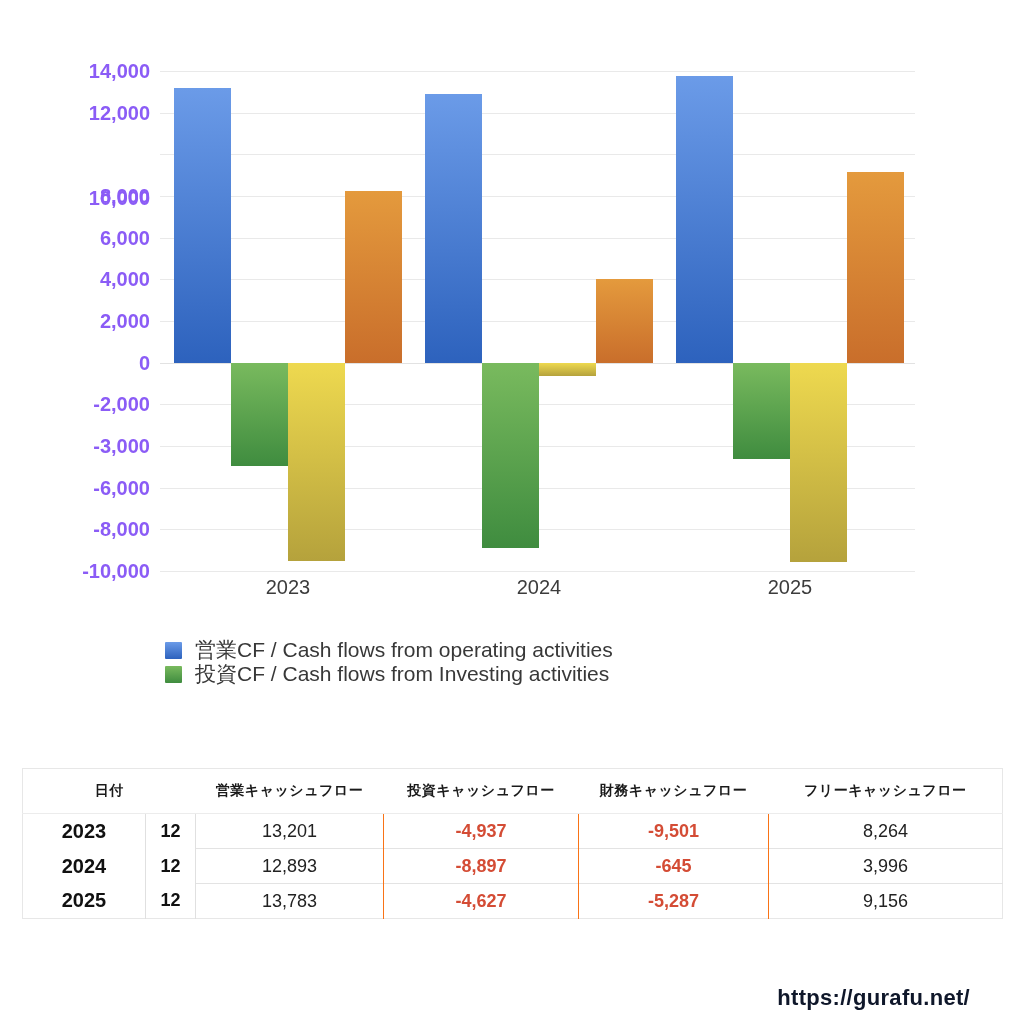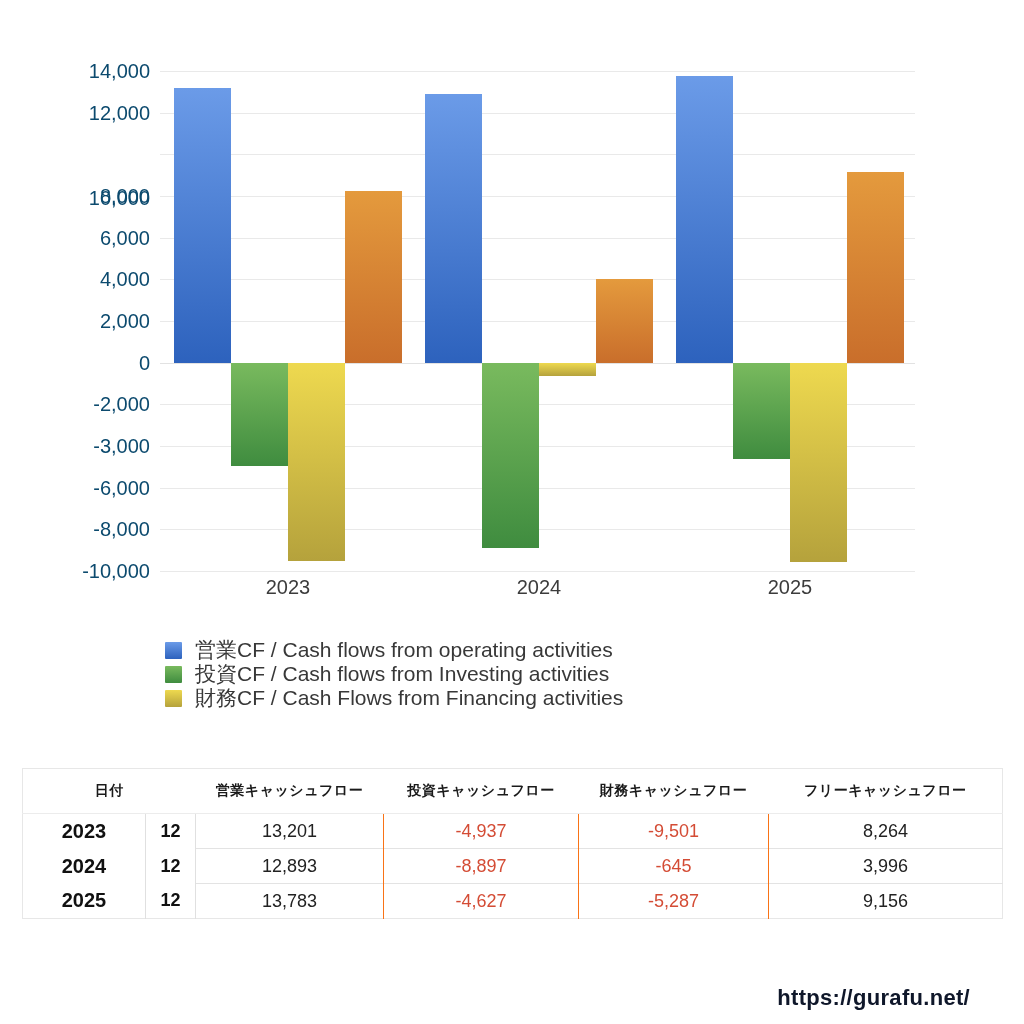--- a/index.html
+++ b/index.html
@@ -6,21 +6,21 @@
   body{
     width:1024px;height:1024px;position:relative;overflow:hidden;
     font-family:"Liberation Sans","DejaVu Sans",sans-serif;
     -webkit-font-smoothing:antialiased;
   }
   
   .chart{position:absolute;left:0;top:0;width:1024px;height:760px;}
   .gridline{position:absolute;height:1px;background:#e9e9e9;}
   .gridline.zero{background:#e2e2e2;}
   .ytick{position:absolute;width:112px;text-align:right;
-         font-size:20px;color:#0c4a6e;line-height:20px;}
+         font-size:20px;color:#8b5cf6;line-height:20px;font-weight:bold;}
   .bar{position:absolute;}
   .xtick{position:absolute;width:120px;text-align:center;
          font-size:20px;color:#3c3c3c;line-height:22px;}
   
   .legend{position:absolute;left:165px;top:638px;display:flex;flex-direction:column;}
   .legend-row{display:flex;align-items:center;height:24px;}
   .legend-swatch{width:17px;height:17px;border-radius:1px;margin-right:13px;flex:0 0 auto;}
   .legend-label{font-size:21px;color:#383838;white-space:nowrap;}
   
   .tbl{position:absolute;left:22px;top:768px;width:980px;border-collapse:collapse;
@@ -28,21 +28,21 @@
   .tbl th,.tbl td{padding:0;text-align:center;vertical-align:middle;font-weight:normal;}
   .tbl thead tr.h1 th{height:44px;font-size:14px;font-weight:700;color:#1a1a1a;
        border-bottom:1px solid #ececec;letter-spacing:.5px;}
   .tbl thead tr.h2 th{height:59px;font-size:13px;font-weight:700;color:#1a1a1a;
        border-bottom:1px solid #d9d9d9;line-height:18px;}
   .tbl tbody td{height:34px;font-size:18px;color:#222;}
   .tbl tbody td.c-year{font-size:20px;font-weight:700;color:#111;border-right:1px solid #e0e0e0;}
   .tbl tbody td.c-month{font-size:18px;font-weight:700;color:#111;border-right:1px solid #e0e0e0;}
   .tbl tbody td.c-val{border-left:1px solid #f97316;}
   .tbl tbody tr + tr td.c-val{border-top:1px solid #e3e3e3;}
-  .tbl tbody td.neg{color:#d44c35;}
+  .tbl tbody td.neg{color:#d44c35;font-weight:bold;}
   
   .watermark{position:absolute;right:54px;top:985px;font-size:22px;font-weight:700;
        color:#0f172a;letter-spacing:.3px;}
 </style>
 </head>
 <body>
 
 <div class="chart">
   <div id="gridlines">
       <div class="gridline" style="left: 160px; top: 71px; width: 755px;"></div>
@@ -95,24 +95,20 @@
     </div>
   <div class="legend" id="legend">
       <div class="legend-row">
         <span class="legend-swatch" style="background: linear-gradient(rgb(107, 155, 232), rgb(45, 98, 189));"></span>
         <span class="legend-label">営業CF / Cash flows from operating activities</span>
       </div>
       <div class="legend-row">
         <span class="legend-swatch" style="background: linear-gradient(rgb(121, 186, 94), rgb(63, 140, 63));"></span>
         <span class="legend-label">投資CF / Cash flows from Investing activities</span>
       </div>
-      <div class="legend-row">
-        <span class="legend-swatch" style="background: linear-gradient(rgb(238, 217, 79), rgb(181, 162, 60));"></span>
-        <span class="legend-label">財務CF / Cash Flows from Financing activities</span>
-      </div>
     </div>
 </div>
 
 <table class="tbl">
   <colgroup>
     <col style="width:123px">
       <col style="width:50px">
       <col style="width:188px">
     <col style="width:195px">
       <col style="width:190px">

